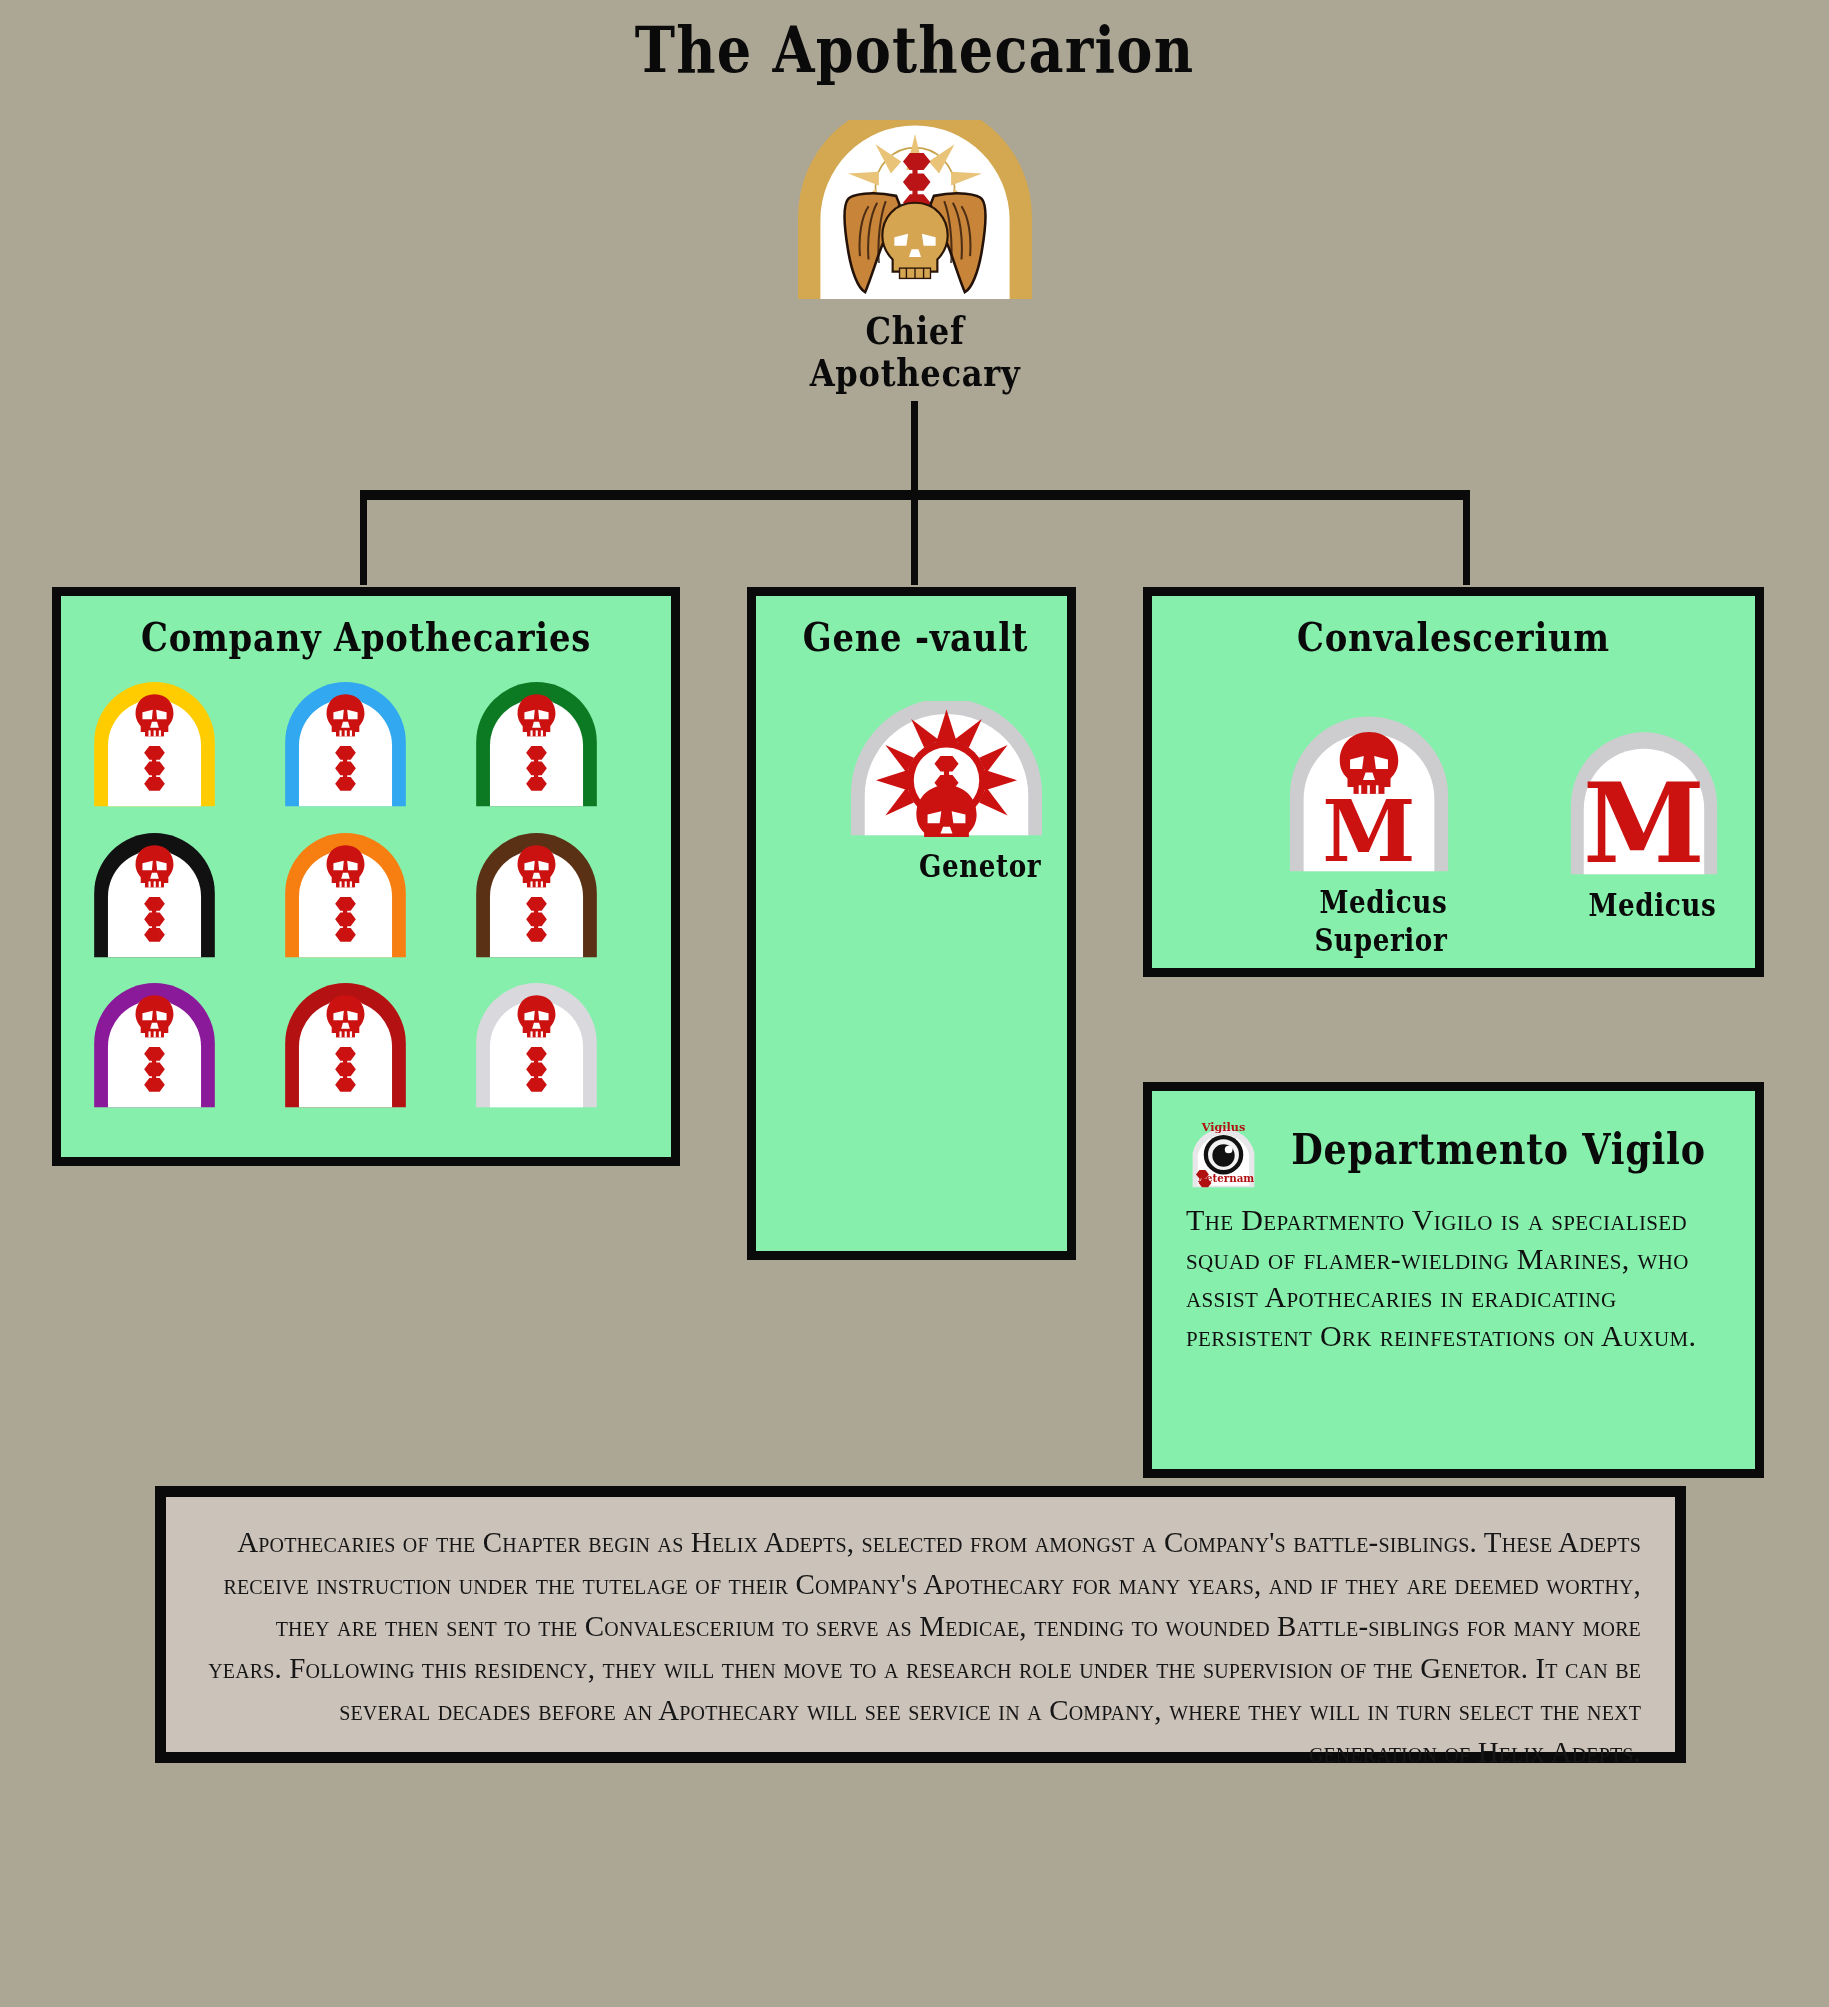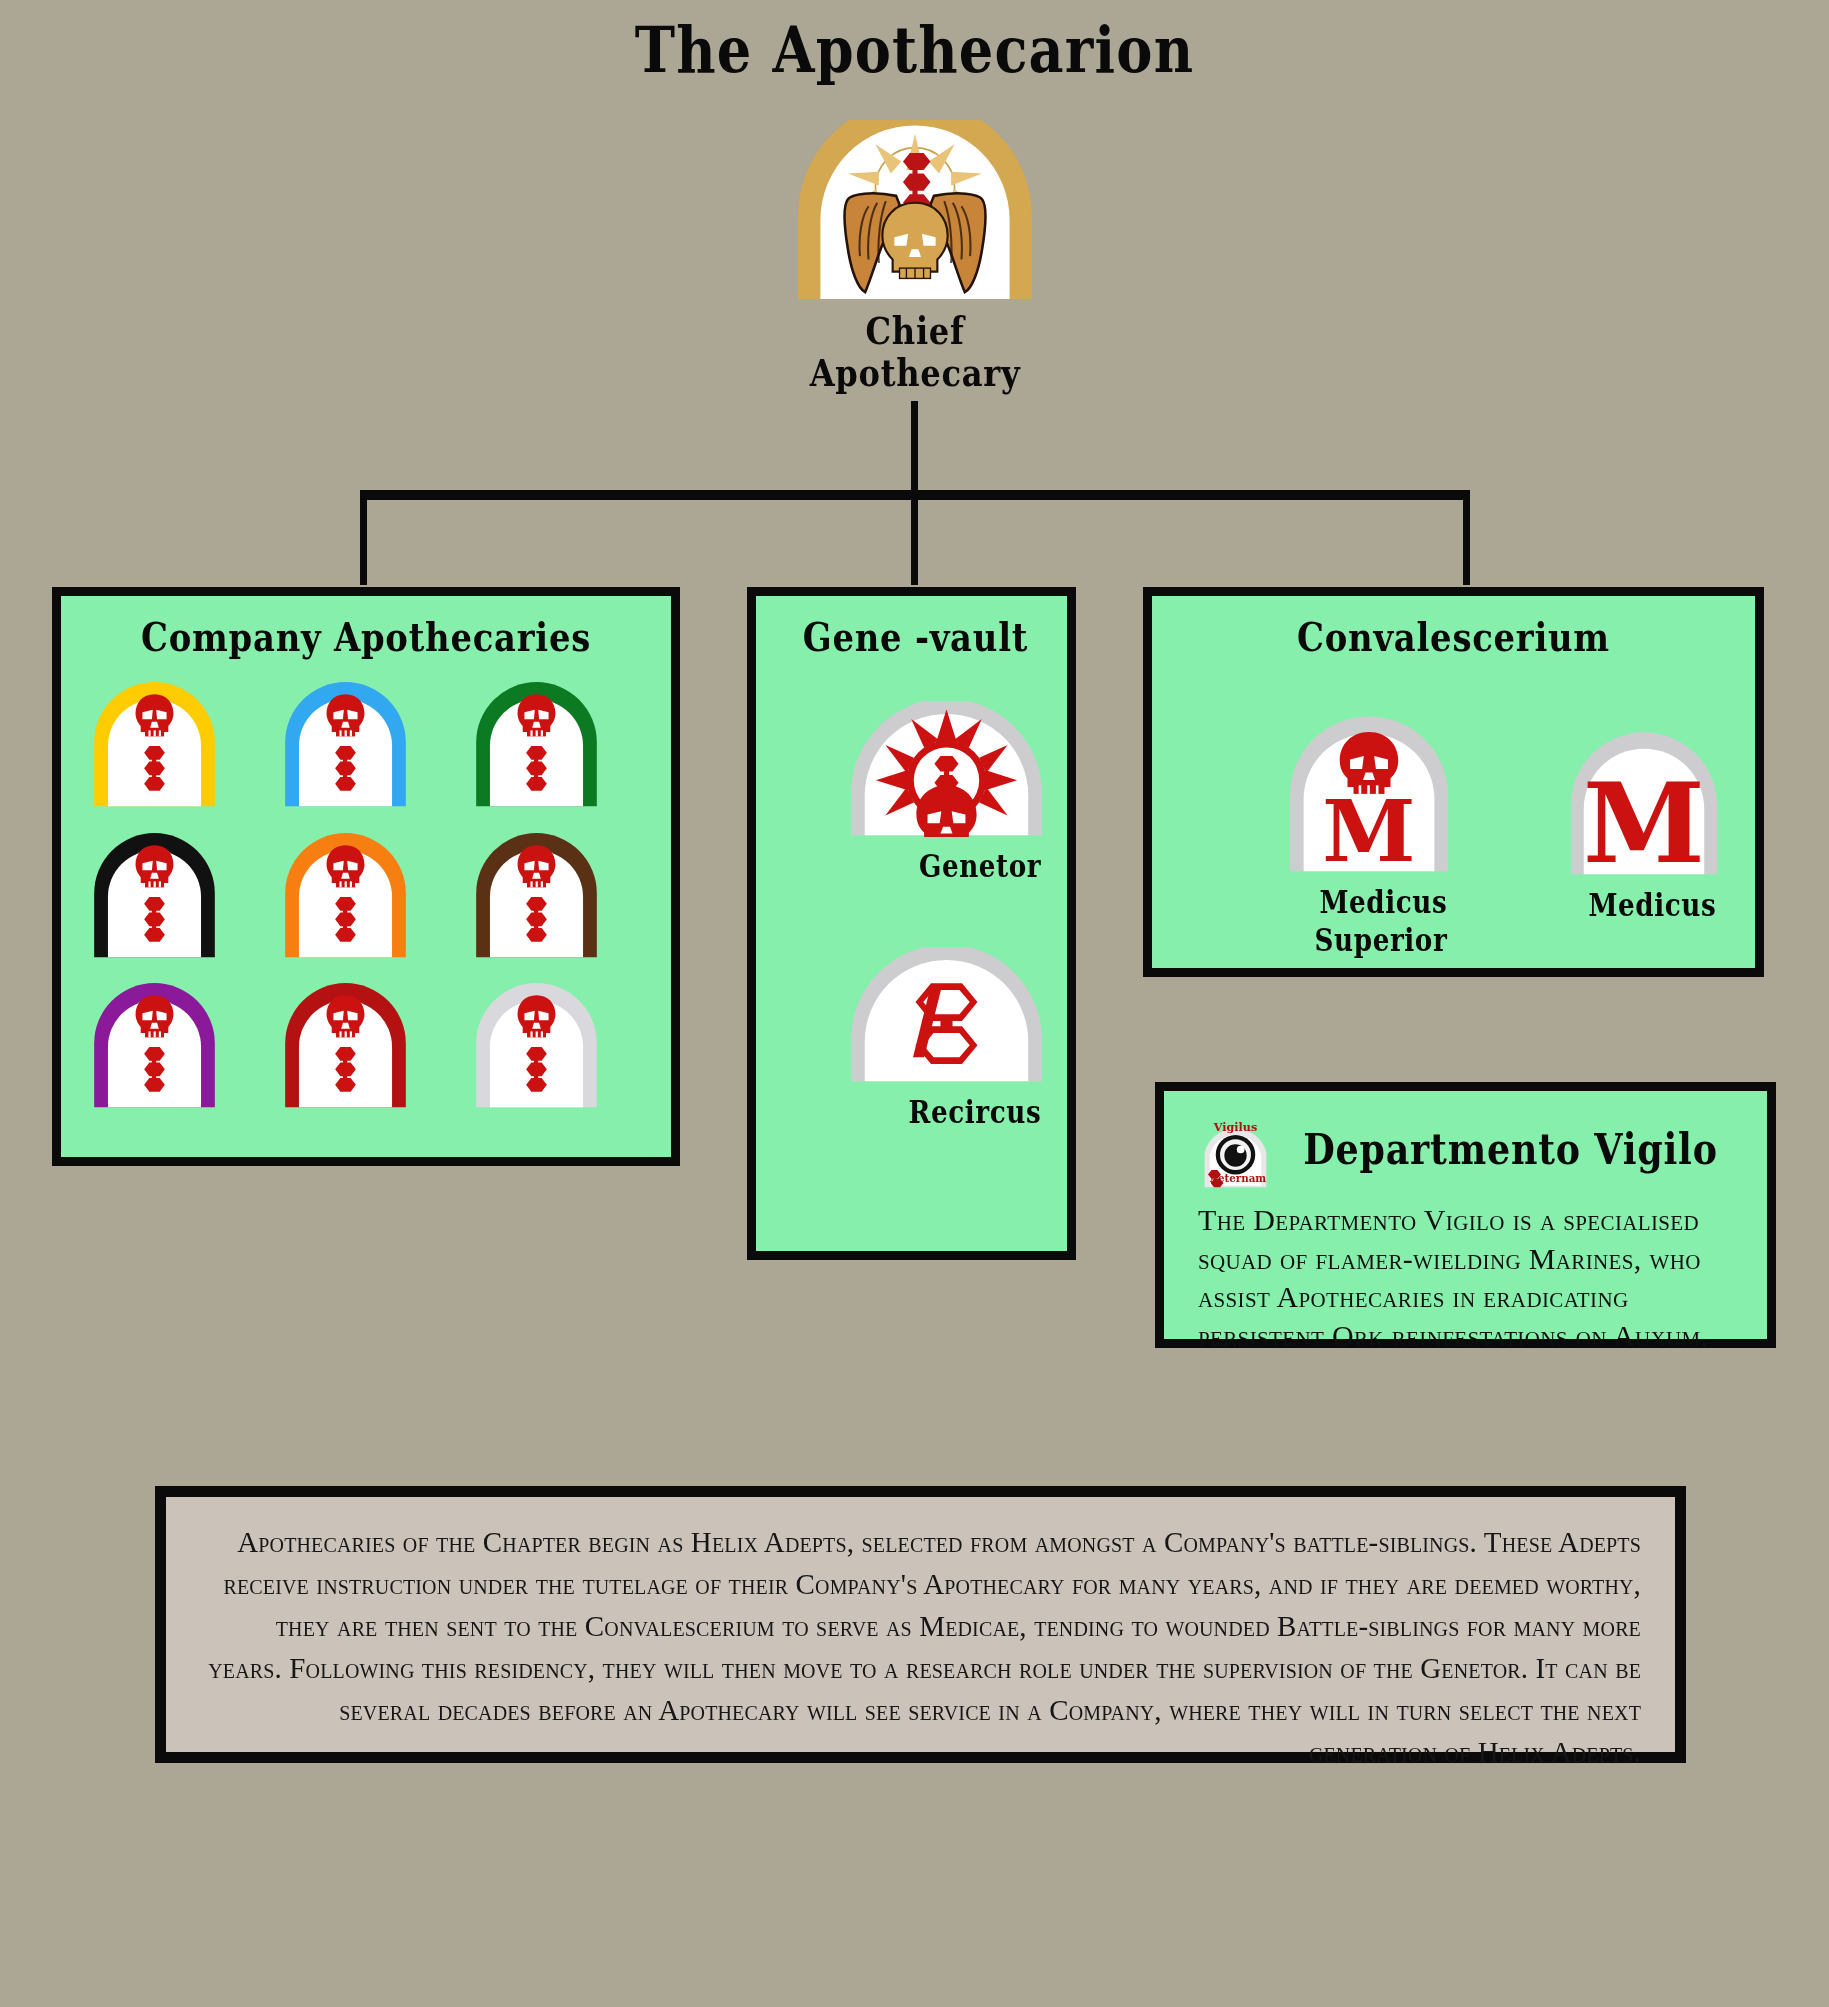--- a/index.html
+++ b/index.html
@@ -413,41 +413,20 @@
           <g fill="#ffffff">
             <path d="M97 132 L113 128 L111 142 L97 142 Z"></path>
             <path d="M141 132 L125 128 L127 142 L141 142 Z"></path>
             <path d="M115 146 h8 l3 8 h-14 z"></path>
           </g>
         </svg>
       </div>
       <div class="goth pad-label">Genetor</div>
     </div>
 
-    <div class="pad-wrap" style="left:35px;top:351px;width:258px;">
-      <div class="pad">
-        <svg width="205" height="136" viewBox="0 0 238 158">
-          <path d="M8 156 L8 108 A111 111 0 0 1 230 108 L230 156 Z" fill="#cdcdcf"></path>
-          <path d="M24 156 L24 110 A95 95 0 0 1 214 110 L214 156 Z" fill="#ffffff"></path>
-          <g fill="#cc1111">
-            <path d="M101 42 h36 l18 22 -18 22 h-36 l-18 -22 z"></path>
-            <path d="M101 92 h36 l18 22 -18 22 h-36 l-18 -22 z"></path>
-            <rect x="112" y="60" width="14" height="58"></rect>
-          </g>
-          <g fill="#ffffff">
-            <path d="M104 50 h30 l12 14 -12 14 h-30 l-12 -14 z"></path>
-            <path d="M104 100 h30 l12 14 -12 14 h-30 l-12 -14 z"></path>
-          </g>
-          <g fill="#cc1111">
-            <rect x="112" y="50" width="13" height="78" transform="skewX(-14)"></rect>
-          </g>
-        </svg>
-      </div>
-      <div class="goth pad-label">Recircus</div>
-    </div>
   </div>
 
   <div class="box" style="left:1143px;top:587px;width:621px;height:390px;">
     <div class="goth box-title">Convalescerium</div>
 
     <div class="pad-wrap" style="left:48px;top:105px;width:255px;">
       <div class="pad">
         <svg width="172" height="172" viewBox="0 0 200 200">
           <path d="M8 198 L8 110 A92 92 0 0 1 192 110 L192 198 Z" fill="#cdcdcf"></path>
           <path d="M24 198 L24 114 A76 76 0 0 1 176 114 L176 198 Z" fill="#ffffff"></path>
@@ -476,21 +455,21 @@
         <svg width="160" height="160" viewBox="0 0 186 186">
           <path d="M8 184 L8 104 A85 85 0 0 1 178 104 L178 184 Z" fill="#cdcdcf"></path>
           <path d="M23 184 L23 108 A70 70 0 0 1 163 108 L163 184 Z" fill="#ffffff"></path>
           <text x="93" y="170" text-anchor="middle" fill="#cc1111" font-family="DejaVu Serif, serif" font-weight="700" font-size="128">M</text>
         </svg>
       </div>
       <div class="goth pad-label">Medicus</div>
     </div>
   </div>
 
-  <div class="box" style="left:1143px;top:1082px;width:621px;height:266px;margin-left:12px;">
+  <div class="box" style="left:1143px;top:1082px;width:621px;height:396px;">
     <div id="vigilo-head">
       <div class="pad">
         <svg width="71" height="79" viewBox="0 0 82 92">
           <path d="M5 90 L5 50 A37 37 0 0 1 77 50 L77 90 Z" fill="#e7e7e9"></path>
           <path d="M11 88 L11 52 A31 31 0 0 1 71 52 L71 88 Z" fill="#ffffff"></path>
           <circle cx="41" cy="52" r="23" fill="#111111"></circle>
           <circle cx="41" cy="52" r="18" fill="#f2f2f2"></circle>
           <circle cx="41" cy="53" r="13" fill="#111111"></circle>
           <circle cx="47" cy="46" r="4.5" fill="#ffffff"></circle>
           <text x="41" y="24" text-anchor="middle" fill="#b01010" font-family="DejaVu Serif, serif" font-weight="700" font-size="13">Vigilus</text>

